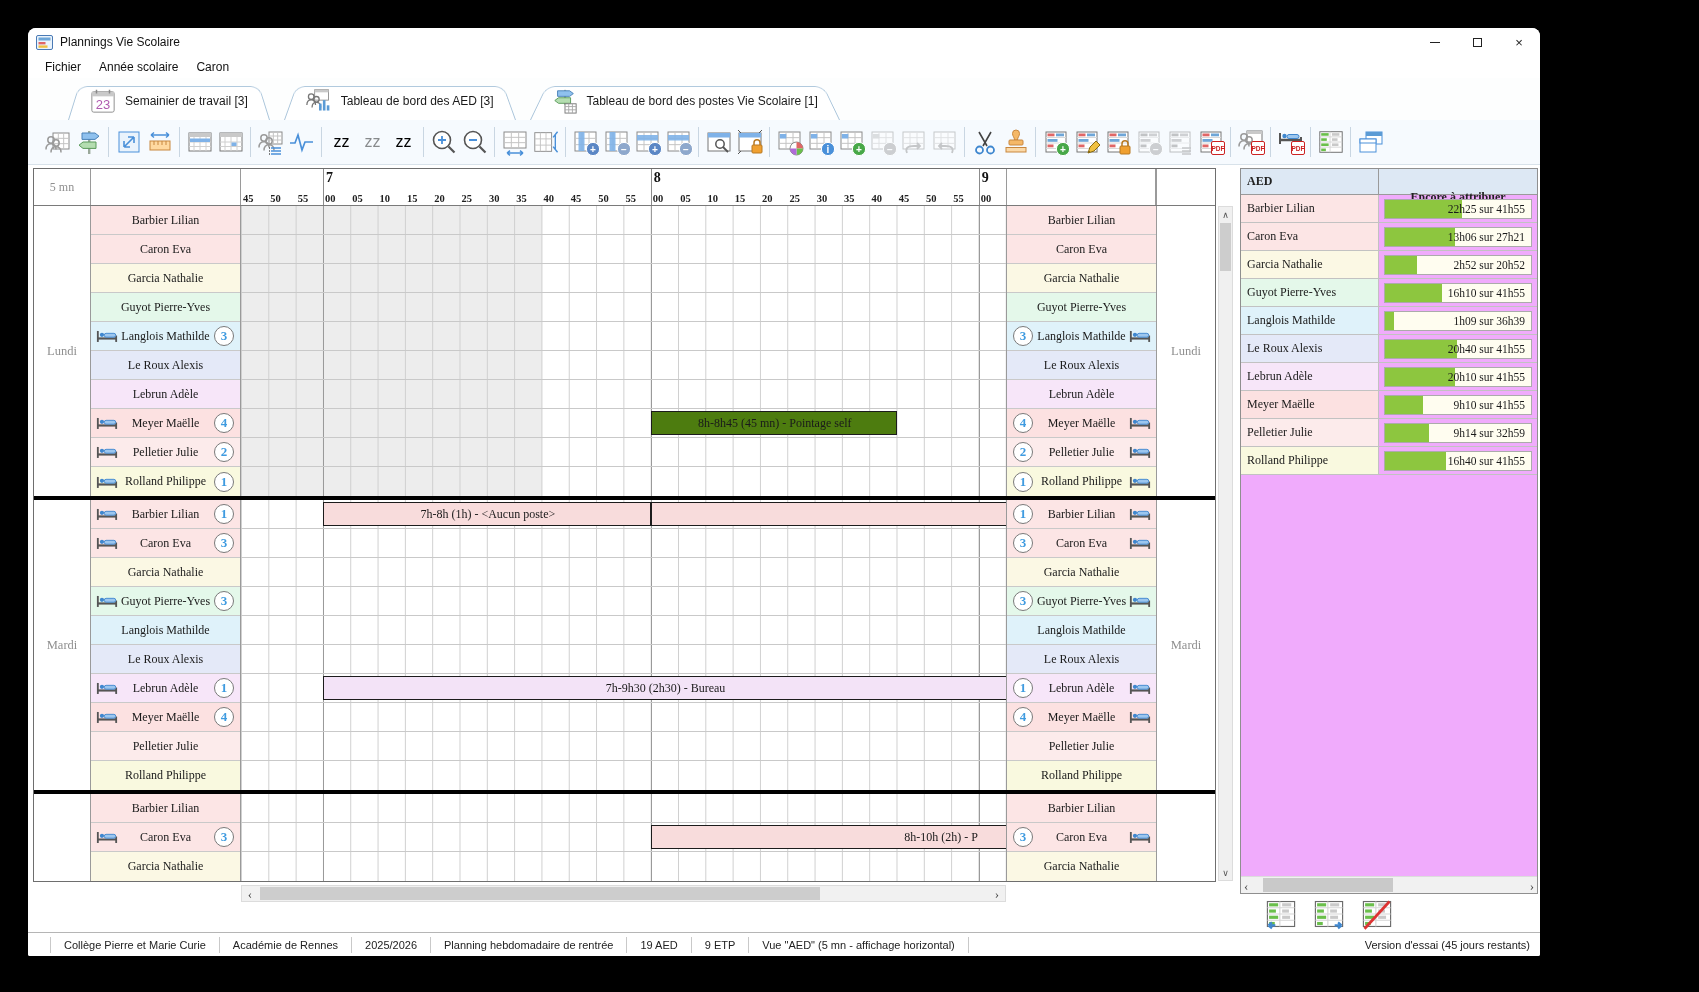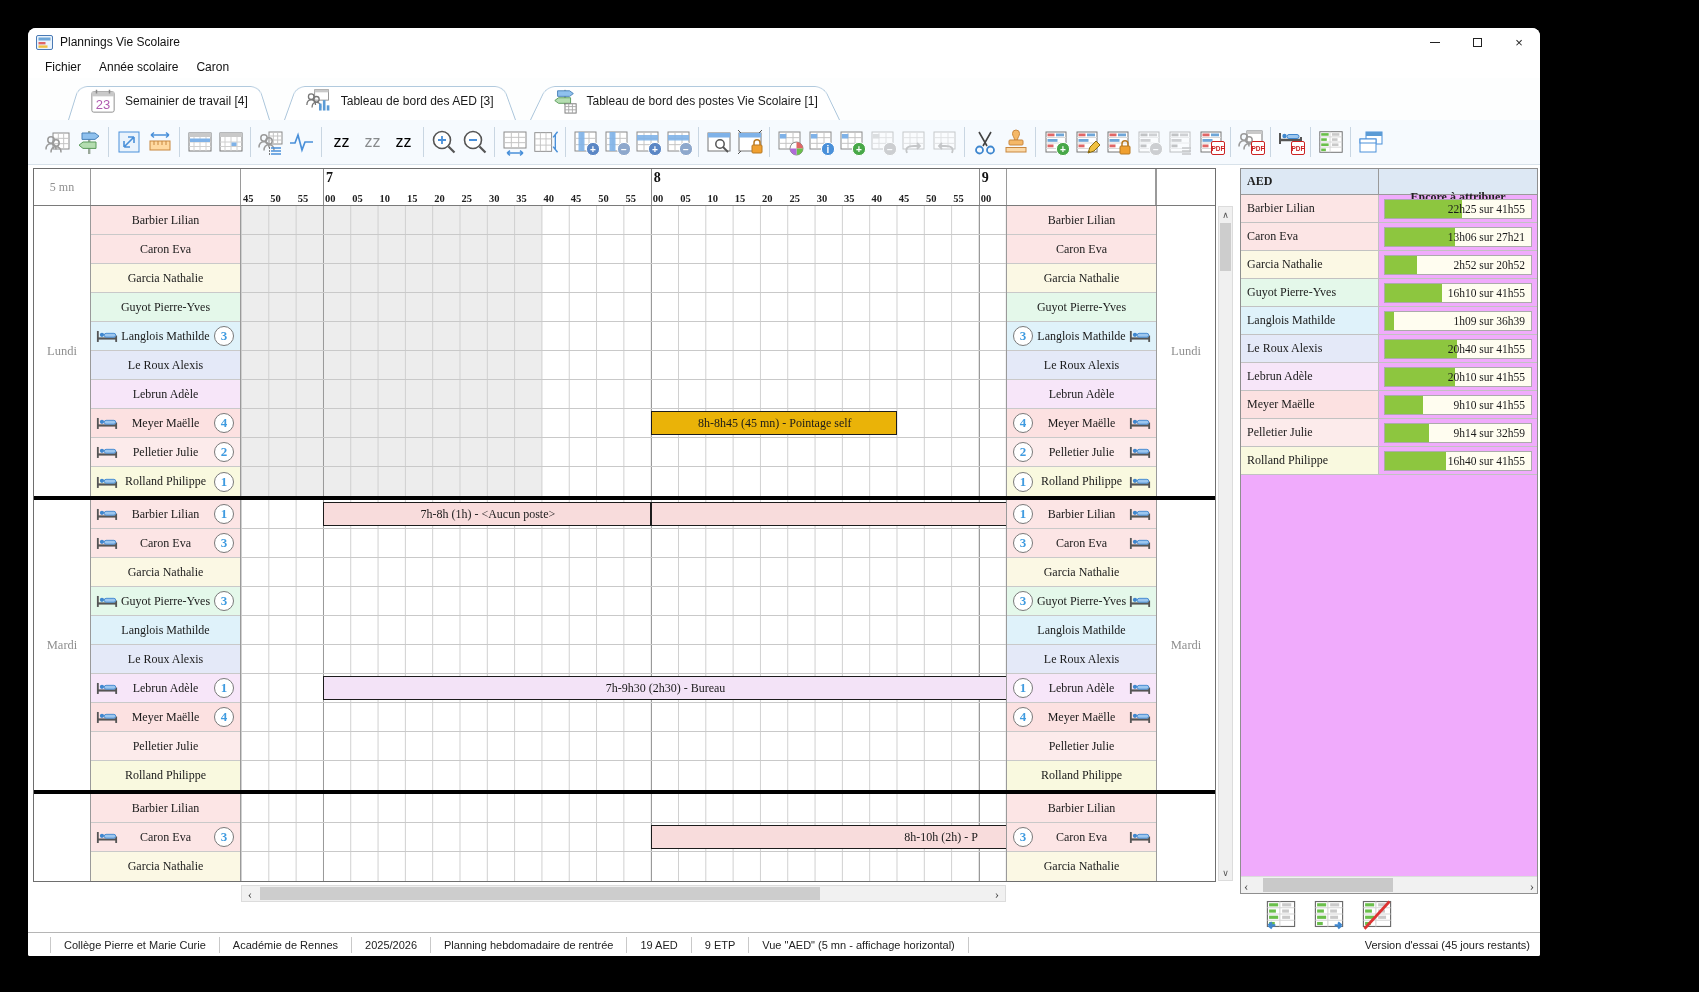--- a/index.html
+++ b/index.html
@@ -140,21 +140,21 @@
       <span class="menu-item">Caron</span>
     </div>
   <div class="tabstrip">
       <div class="tab">
         <span class="tab-ico"><svg viewBox="0 0 28 28" xmlns="http://www.w3.org/2000/svg">
             <rect x="2" y="4" width="24" height="22" rx="2" fill="#fff" stroke="#888"></rect>
             <rect x="2" y="4" width="24" height="5" fill="#c9c9c9"></rect>
             <path d="M7 2v4M21 2v4" stroke="#888" stroke-width="1.6"></path>
             <text x="14" y="23" text-anchor="middle" font-size="14" fill="#b05ab0" font-family="Liberation Sans,sans-serif">23</text>
           </svg></span>
-        <span class="tab-label">Semainier de travail [4]</span>
+        <span class="tab-label">Semainier de travail [3]</span>
       </div>
       <div class="tab">
         <span class="tab-ico"><svg viewBox="0 0 30 28" xmlns="http://www.w3.org/2000/svg">
             <rect x="10" y="2" width="16" height="12" fill="#fff" stroke="#888"></rect>
             <rect x="10" y="2" width="16" height="3" fill="#c9c9c9"></rect>
             <g transform="translate(1,6)" fill="none" stroke="#777" stroke-width="1.5">
               <circle cx="5" cy="4" r="3.2"></circle>
               <path d="M0 13.5c0-4 2.4-5.8 5-5.8s5 1.8 5 5.8"></path>
             </g>
             <g transform="translate(7,9)" fill="none" stroke="#777" stroke-width="1.5">
@@ -740,21 +740,21 @@
                 <div class="hl" style="left: 81.9643px;"></div>
                 <div class="hl" style="left: 409.821px;"></div>
                 <div class="hl" style="left: 737.679px;"></div>
               </div>
               <div class="grid-row">
                 <div class="grey" style="width: 300.536px;"></div>
                 <div class="lines"></div>
                 <div class="hl" style="left: 81.9643px;"></div>
                 <div class="hl" style="left: 409.821px;"></div>
                 <div class="hl" style="left: 737.679px;"></div>
-                <div class="event" style="left: 409.821px; width: 245.893px; background: #eab308;">
+                <div class="event" style="left: 409.821px; width: 245.893px; background: #4d7c0f;">
                   <div class="ev-label" style="width: 245.893px;">8h-8h45 (45 mn) - Pointage self</div>
                 </div>
               </div>
               <div class="grid-row">
                 <div class="grey" style="width: 300.536px;"></div>
                 <div class="lines"></div>
                 <div class="hl" style="left: 81.9643px;"></div>
                 <div class="hl" style="left: 409.821px;"></div>
                 <div class="hl" style="left: 737.679px;"></div>
               </div>

